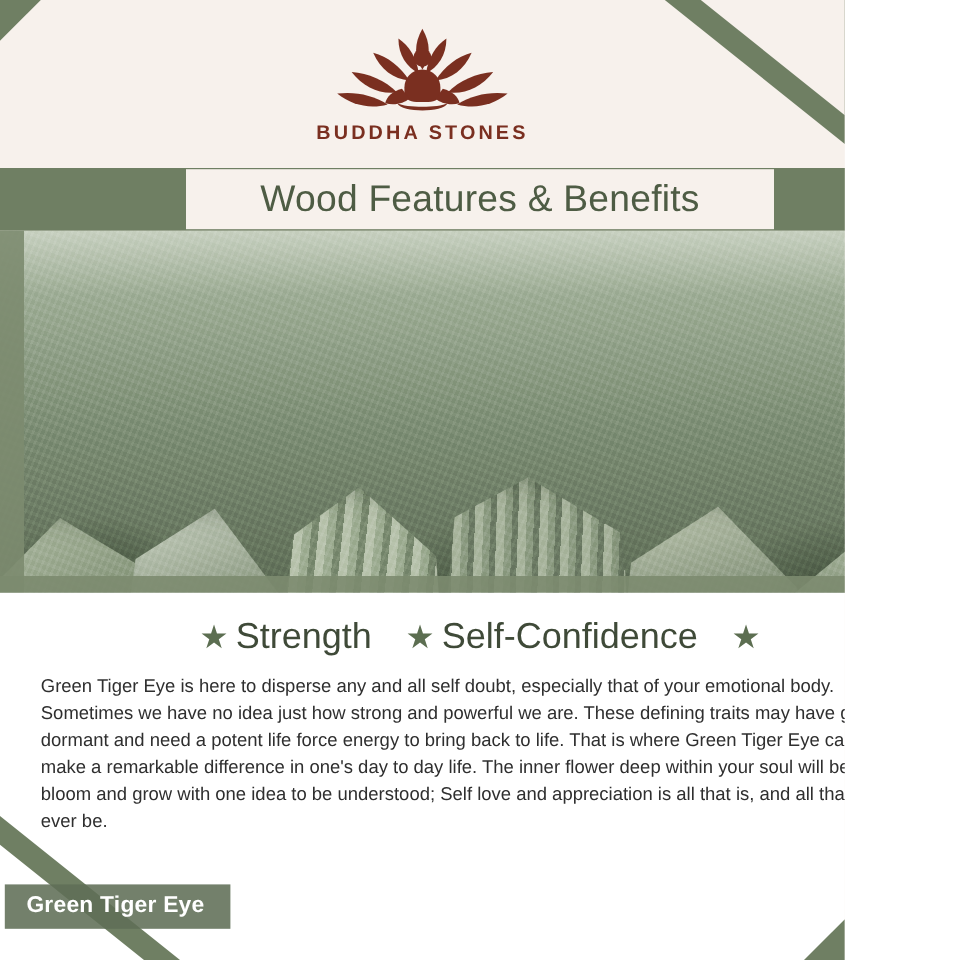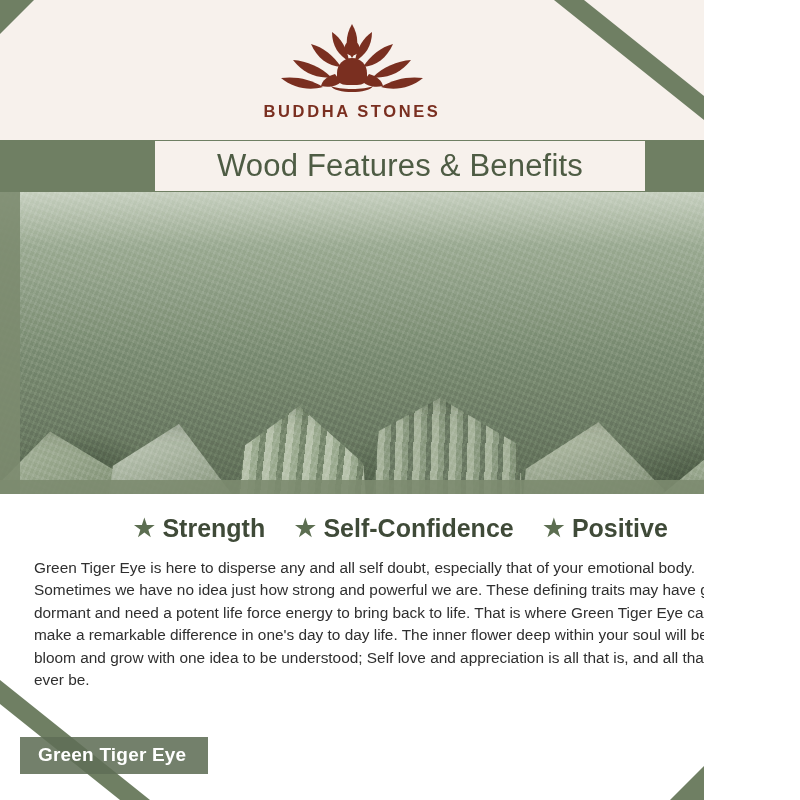--- a/index.html
+++ b/index.html
@@ -171,21 +171,21 @@
   .hero-frame-b {
     position: absolute;
     left: 0; bottom: 0;
     width: 800px; height: 14px;
     background: #7c8b6f;
     opacity: .9;
   }
 
   .stone-label {
     position: absolute;
-    left: 20px;
+    left: 4px;
     bottom: 26px;
     z-index: 6;
     background: rgba(96,110,86,.88);
     color: #ffffff;
     font-size: 19px;
     font-weight: bold;
     padding: 7px 22px 8px 18px;
     letter-spacing: .2px;
   }
 
@@ -212,22 +212,22 @@
     display: flex;
     align-items: center;
     gap: 6px;
   }
   .star {
     color: #5c6e51;
     font-size: 27px;
     line-height: 1;
   }
   .benefit-label {
-    font-size: 25px;
-    font-weight: bold;
+    font-size: 30px;
+    font-weight: normal;
     color: #3f4a38;
     white-space: nowrap;
   }
 
   .body-text {
     margin: 14px 34px 13px 34px;
     font-size: 15.4px;
     line-height: 1.46;
     color: #2f2f2f;
     text-align: left;
@@ -297,20 +297,19 @@
       <div class="benefit">
         <span class="star">★</span>
         <span class="benefit-label">Strength</span>
       </div>
       <div class="benefit">
         <span class="star">★</span>
         <span class="benefit-label">Self-Confidence</span>
       </div>
       <div class="benefit">
         <span class="star">★</span>
-        <span class="benefit-label">Positive</span>
       </div>
     </div>
 
     <p class="body-text">Green Tiger Eye is here to disperse any and all self doubt, especially that of your emotional body. Sometimes we have no idea just how strong and powerful we are. These defining traits may have gone dormant and need a potent life force energy to bring back to life. That is where Green Tiger Eye can truly make a remarkable difference in one's day to day life. The inner flower deep within your soul will begin to bloom and grow with one idea to be understood; Self love and appreciation is all that is, and all that will ever be.</p>
   </div>
 
 </div>
 
 </body></html>

